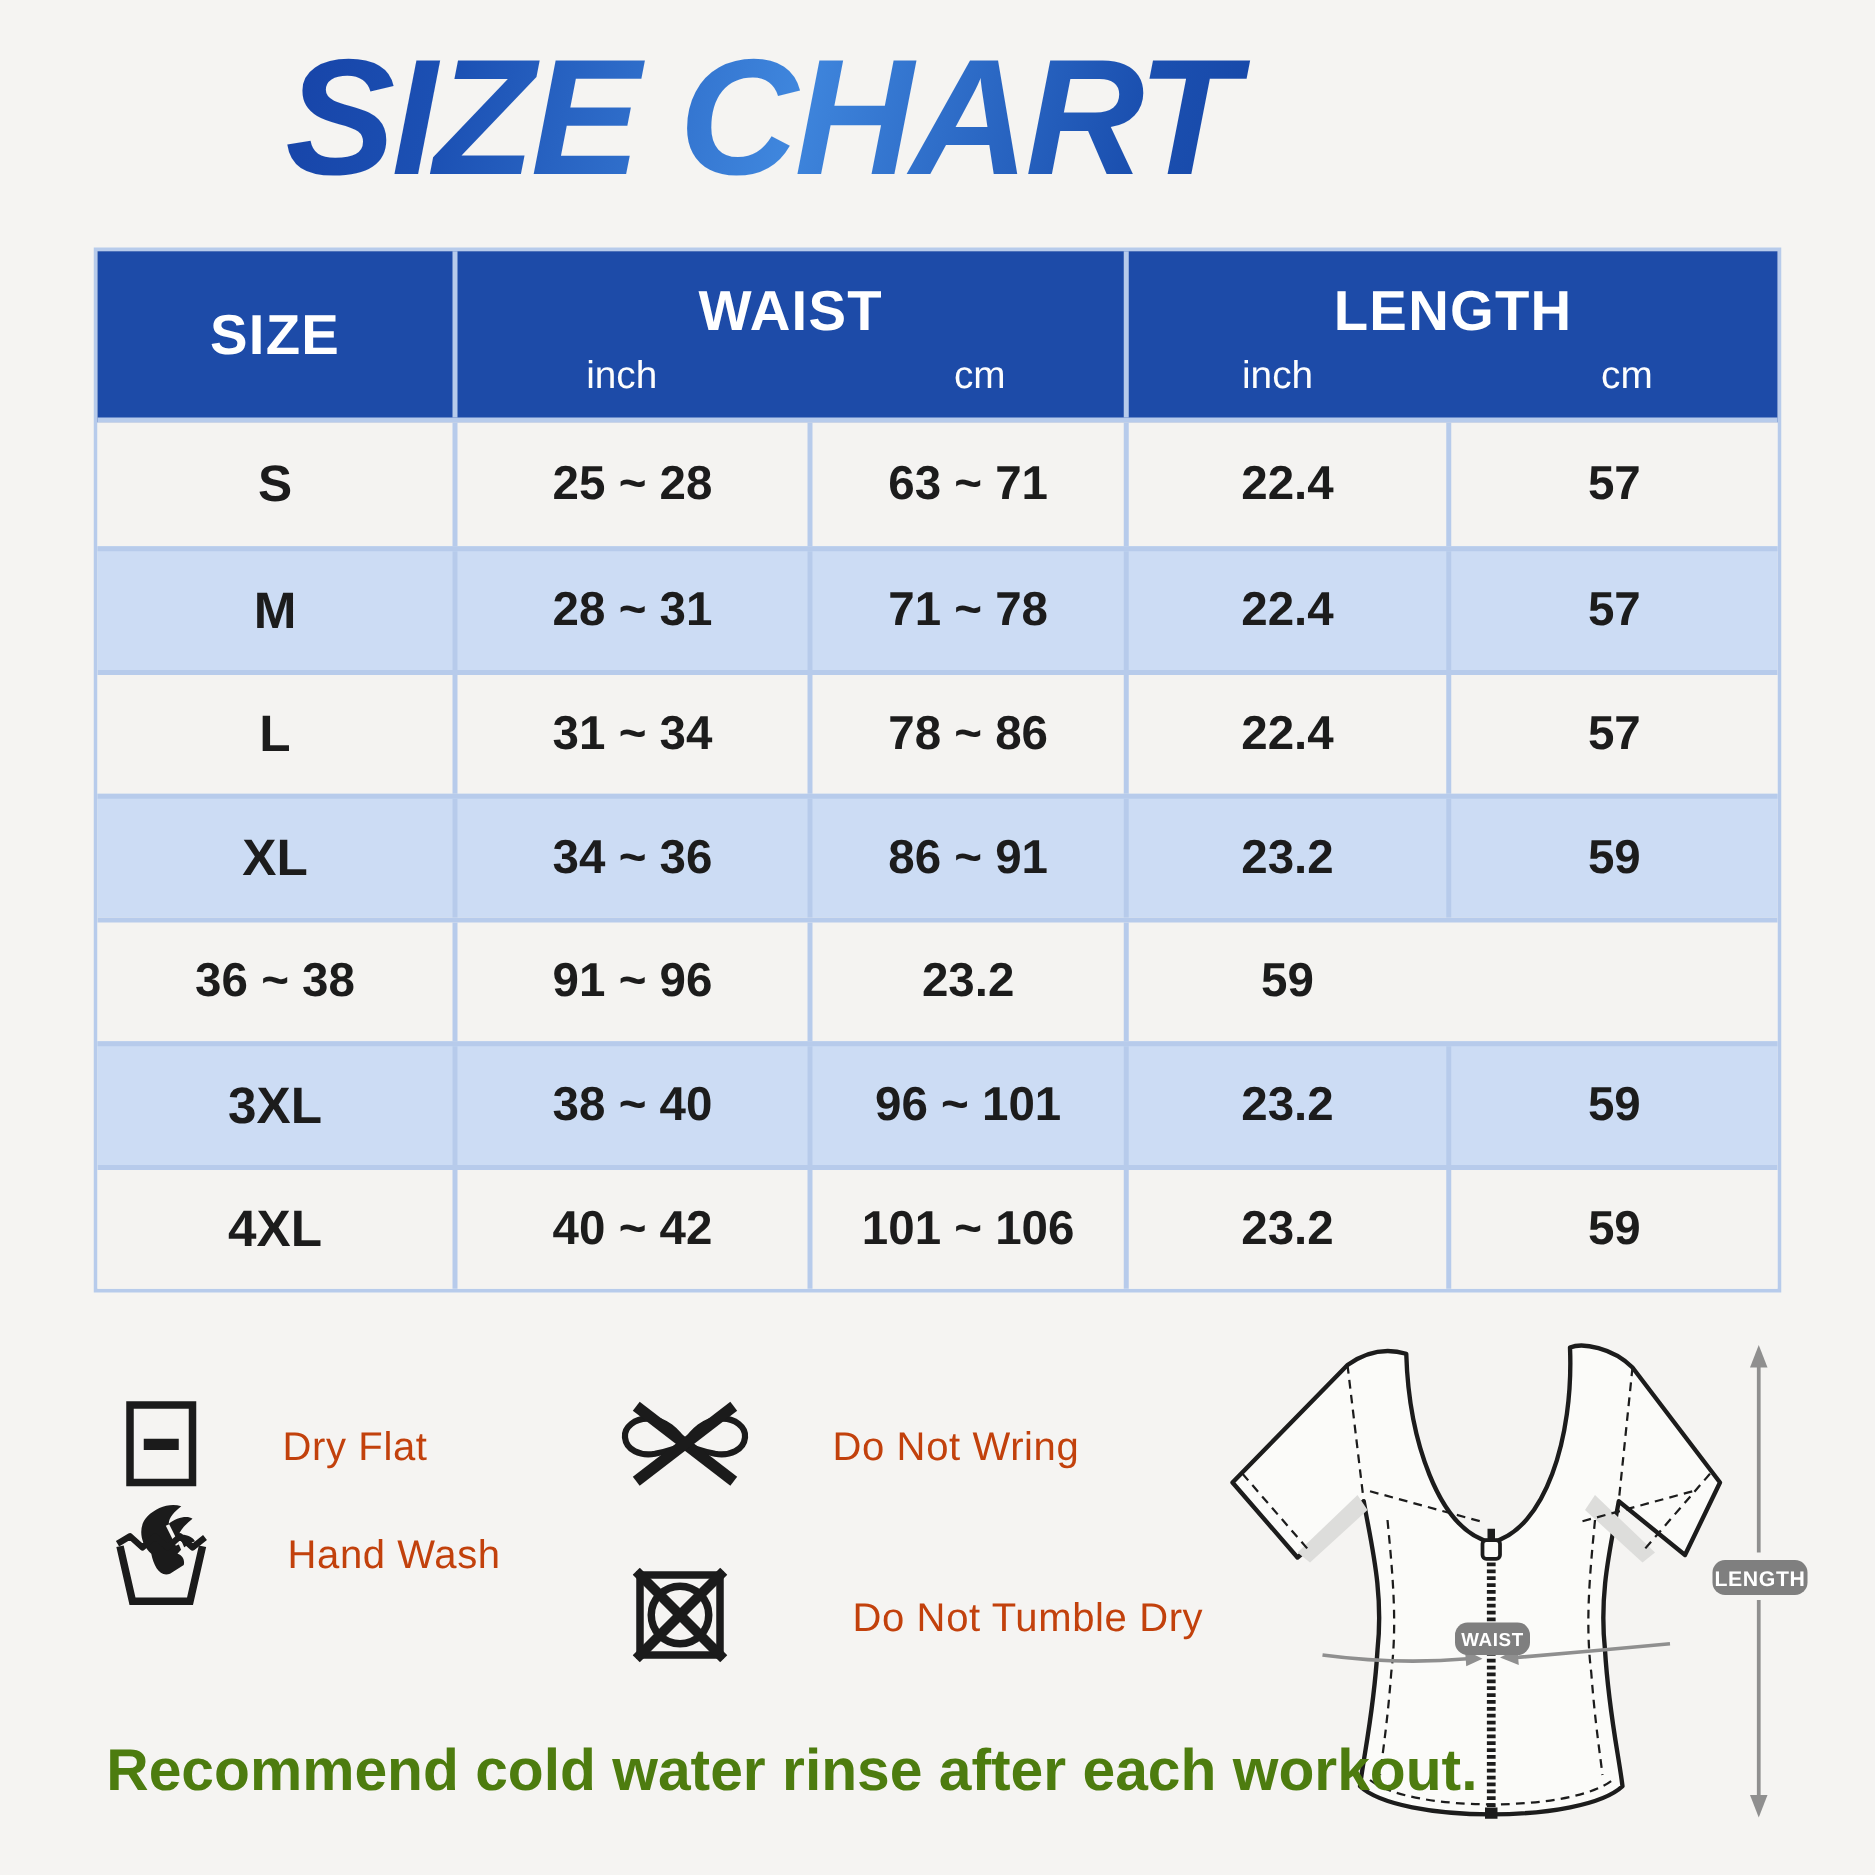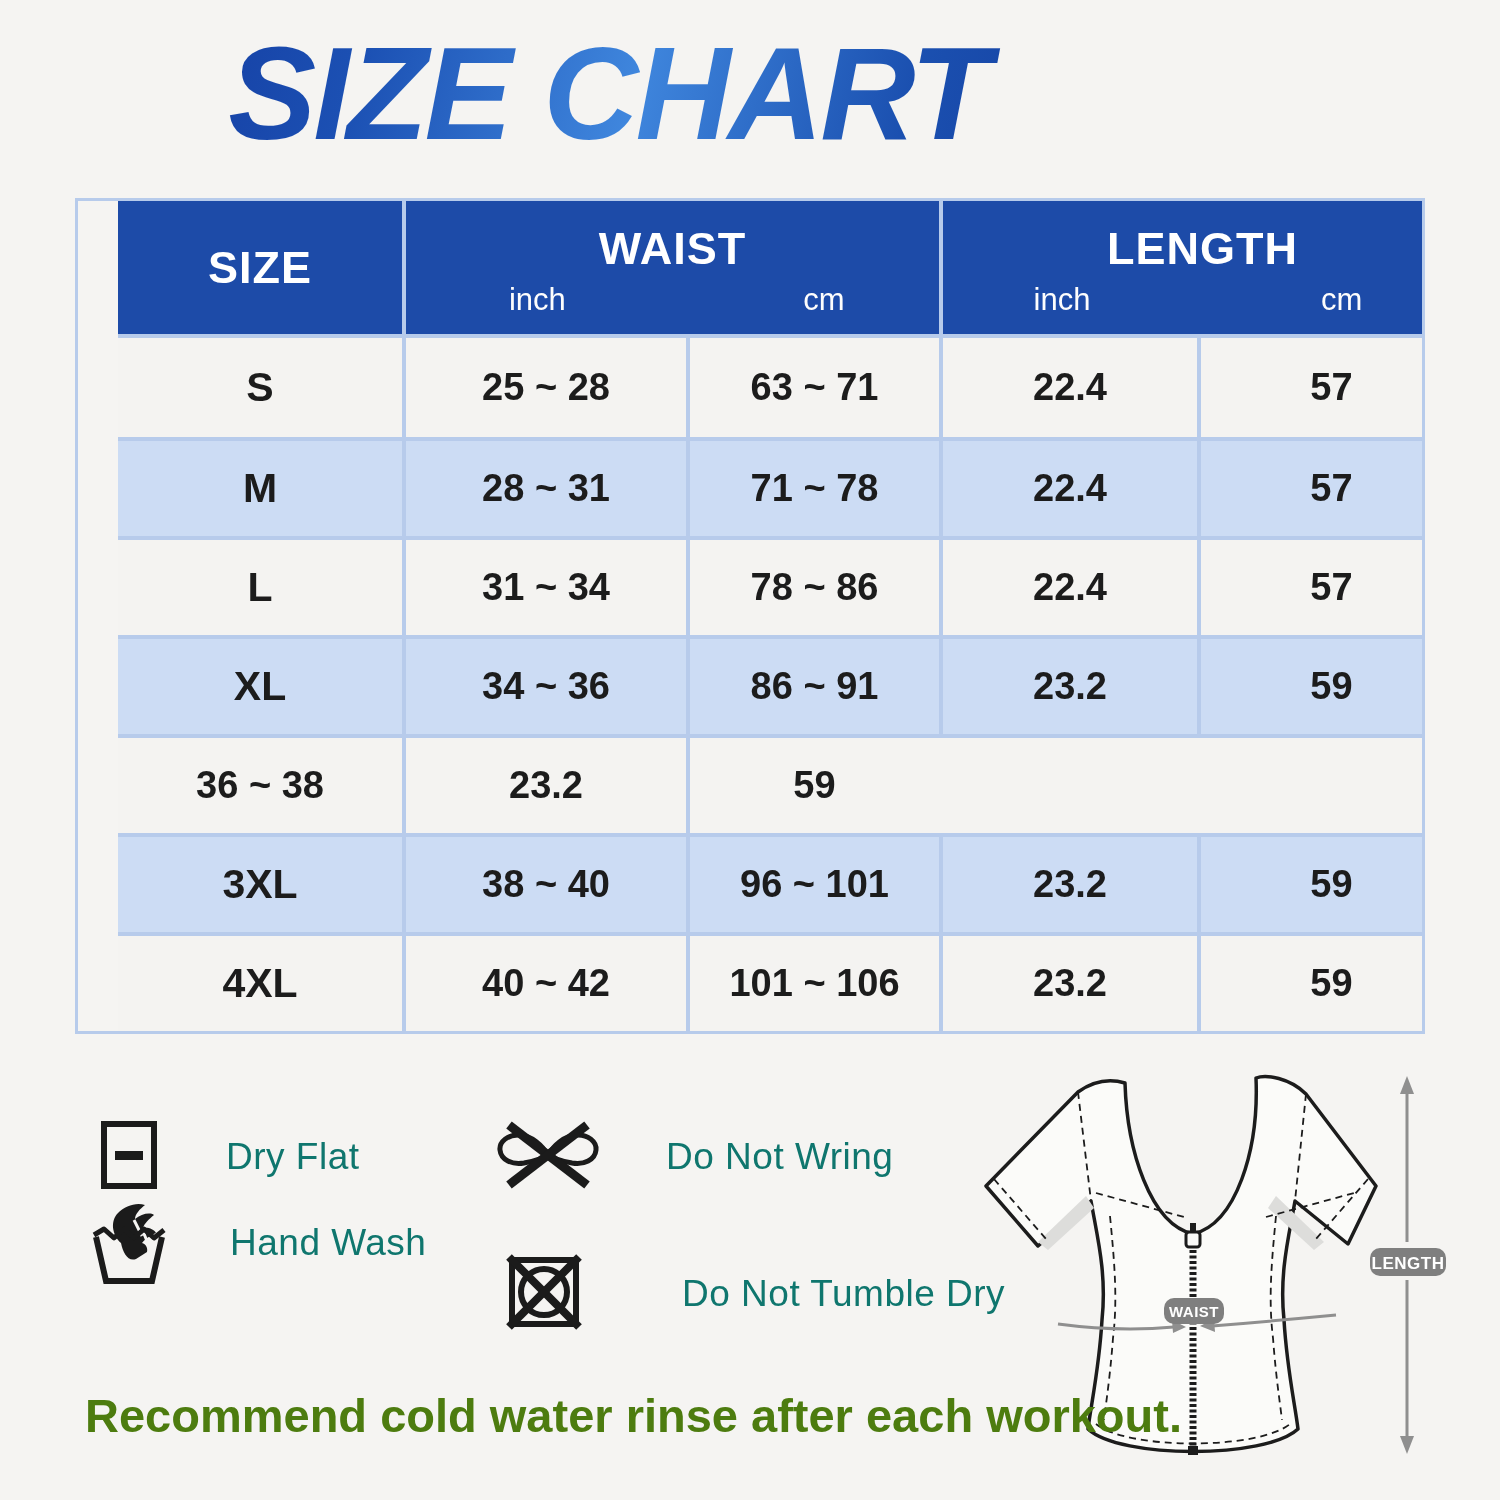--- a/index.html
+++ b/index.html
@@ -24,21 +24,20 @@
       background:linear-gradient(104deg,#12379c 8%,#1c51b4 30%,#3f86dd 52%,#1b50b0 74%,#123c9e 94%);
       -webkit-background-clip:text; background-clip:text;
       color:transparent;
     }
   }
 
   
   .size-table {
     position:absolute; left:75px; top:198px; width:1350px;
     border:3px solid #b7cbeb;
-    padding-left:40px;
   }
   .thead {
     display:grid; grid-template-columns:284px 537px 523px;
     height:137px; background:#1d4ba8;
     border-bottom:4px solid #b7cbeb;
   }
   .th { position:relative; color:#fff; }
   .th + .th { border-left:4px solid #b7cbeb; }
   .th-size { display:flex; align-items:center; justify-content:center; }
   .th-main { font-size:45px; font-weight:bold; letter-spacing:1px; }
@@ -57,21 +56,21 @@
   .trow:nth-child(even) { background:#ccdcf4; }
   .td {
     display:flex; align-items:center; justify-content:center;
     font-size:38px; font-weight:bold; color:#1c1c1c;
   }
   .td + .td { border-left:4px solid #b7cbeb; }
   .td-size { font-size:41px; }
 
   
   .care-item { position:absolute; display:flex; align-items:center; }
-  .care-label { font-size:37px; color:#0f766e; letter-spacing:0.5px; }
+  .care-label { font-size:32px; color:#c2410c; letter-spacing:0.5px; }
   #care-1 { left:100px; top:1120px; } #care-1 .care-label { margin-left:68px; }
   #care-2 { left:494px; top:1118px; } #care-2 .care-label { margin-left:64px; }
   #care-3 { left:90px;  top:1196px; } #care-3 .care-label { margin-left:62px; }
   #care-4 { left:506px; top:1254px; } #care-4 .care-label { margin-left:100px; }
 
   
   .garment { position:absolute; left:958px; top:1058px; }
 
   
   .footnote {
@@ -129,20 +128,21 @@
     </div>
     <div class="trow">
       <div class="td td-size">XL</div>
       <div class="td">34 ~ 36</div>
       <div class="td">86 ~ 91</div>
       <div class="td">23.2</div>
       <div class="td">59</div>
     </div>
     <div class="trow">
       <div class="td">36 ~ 38</div>
+      <div class="td">91 ~ 96</div>
       <div class="td">23.2</div>
       <div class="td">59</div>
     </div>
     <div class="trow">
       <div class="td td-size">3XL</div>
       <div class="td">38 ~ 40</div>
       <div class="td">96 ~ 101</div>
       <div class="td">23.2</div>
       <div class="td">59</div>
     </div>

